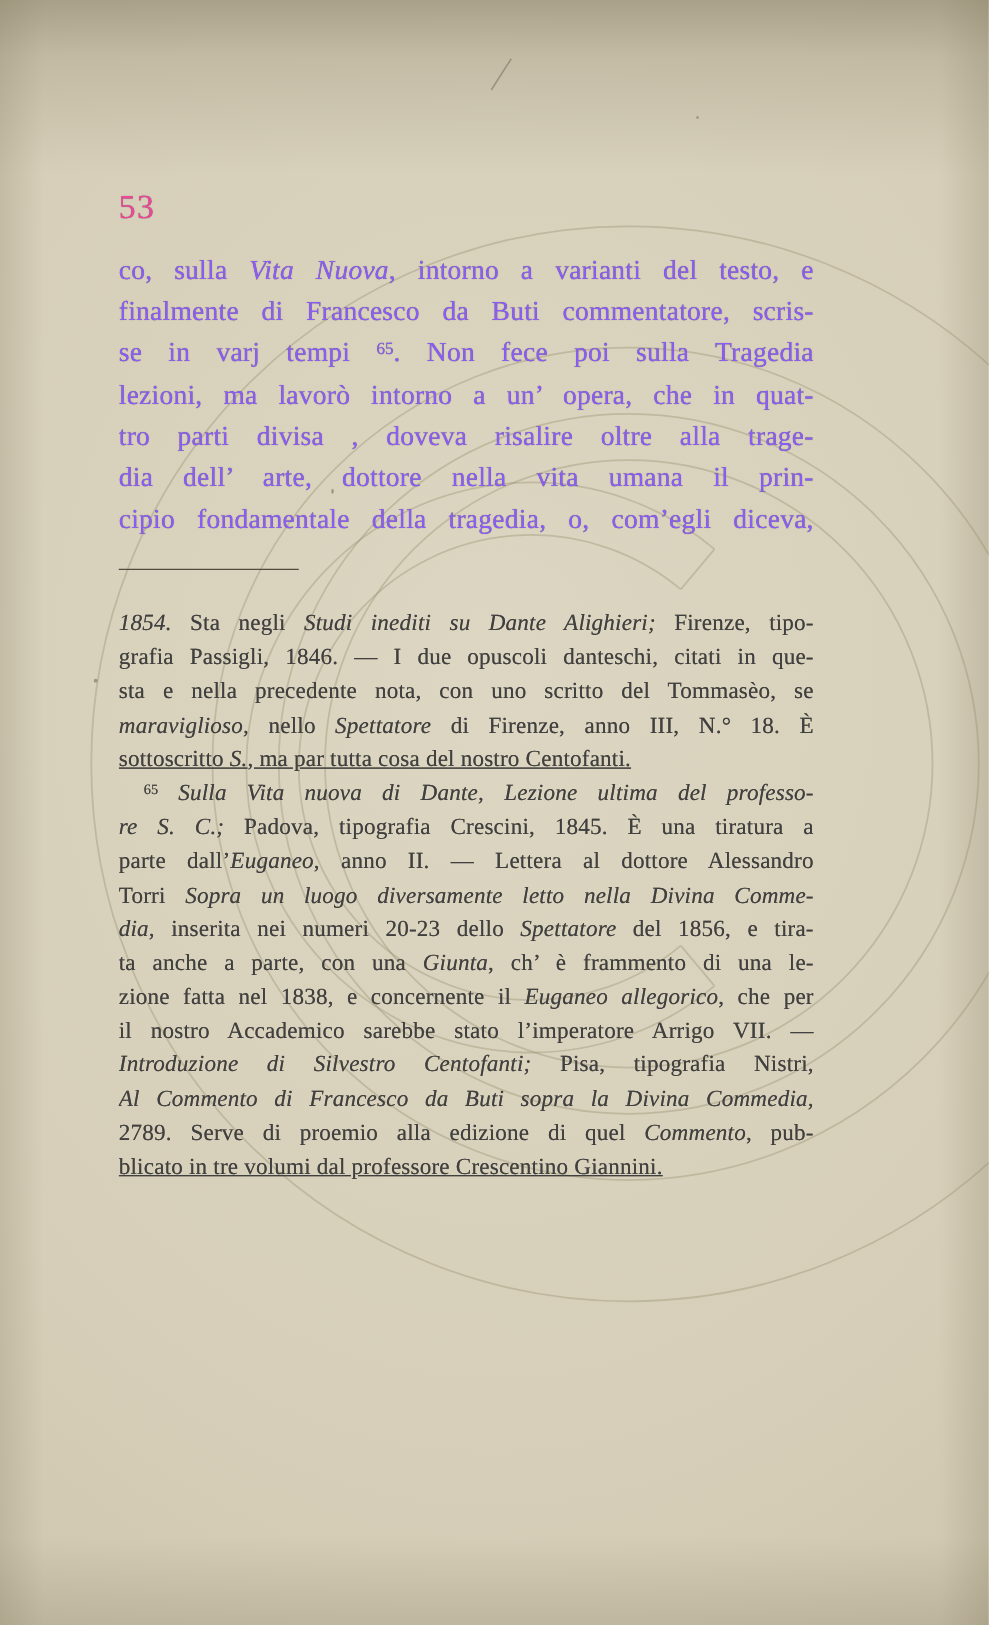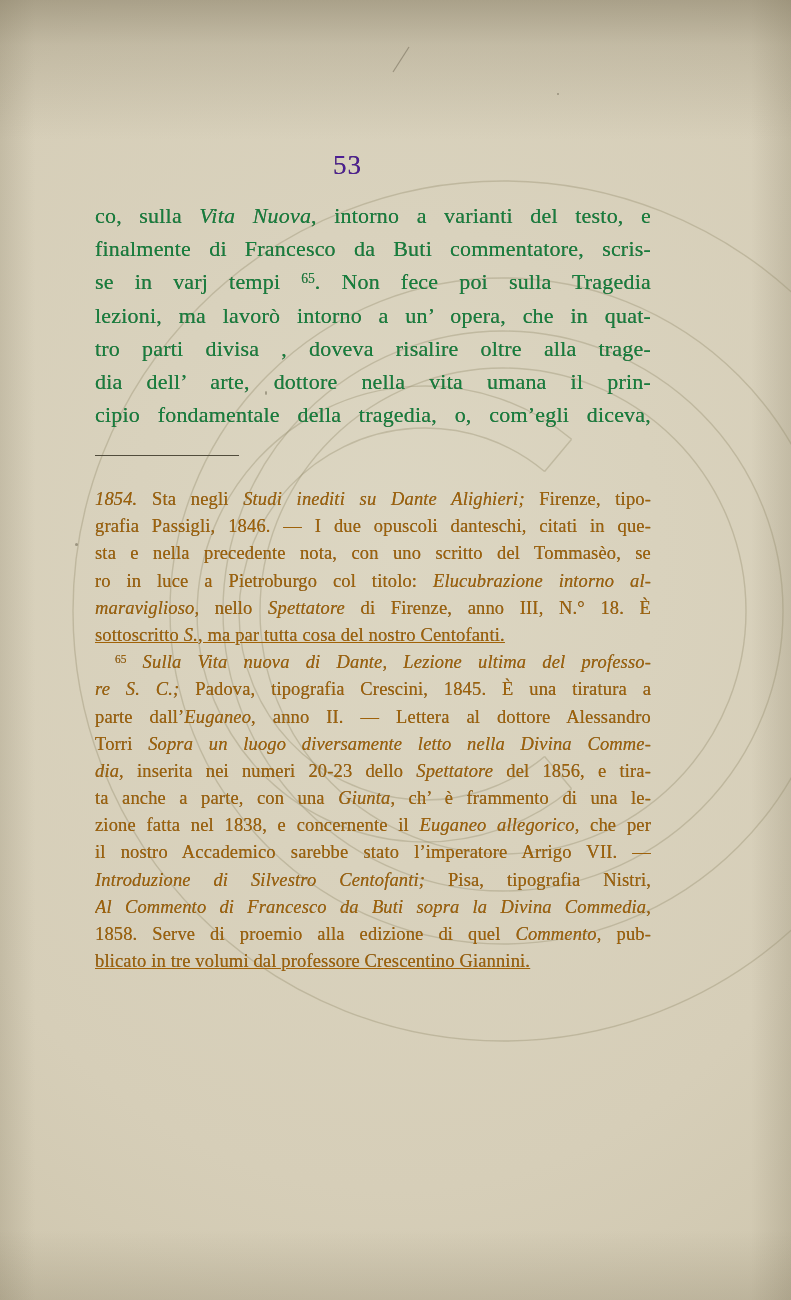--- a/index.html
+++ b/index.html
@@ -8,37 +8,37 @@
     font-family:"Liberation Serif","DejaVu Serif",serif;
     background:
       linear-gradient(180deg, rgba(125,115,90,0.50) 0px, rgba(125,115,90,0.22) 45px, rgba(125,115,90,0) 140px),
       linear-gradient(0deg, rgba(120,110,85,0.22) 0px, rgba(120,110,85,0) 70px),
       linear-gradient(90deg, rgba(120,110,85,0.20) 0px, rgba(120,110,85,0) 35px),
       linear-gradient(270deg, rgba(120,110,85,0.22) 0px, rgba(120,110,85,0) 40px),
       radial-gradient(ellipse 120% 90% at 50% 42%, #dcd6c2 0%, #d6ceb8 55%, #c8bfa5 100%);
   }
   .emboss{position:absolute;left:0;top:0;pointer-events:none;}
   .page-number{
-    position:absolute;top:150px;left:95px;width:505px;text-align:center;
-    font-size:27px;color:#4c1d95;letter-spacing:1px;
+    position:absolute;top:150px;left:95px;width:505px;text-align:left;
+    font-size:27px;color:#ec4899;letter-spacing:1px;
     text-shadow:0 0 0.6px rgba(62,58,48,0.8);
   }
   .main-text{
     position:absolute;left:95px;top:199px;width:556px;
-    font-size:22px;color:#15803d;letter-spacing:0.2px;
+    font-size:22px;color:#8b5cf6;letter-spacing:0.2px;
     text-shadow:0 0 0.6px rgba(62,58,48,0.75);
   }
   .main-text .line{height:33.2px;line-height:33.2px;white-space:normal;}
   .footnote-separator{
     position:absolute;left:95px;top:455px;width:144px;height:0;
     border-top:1.8px solid #514c3c;
   }
   .footnote{
     position:absolute;left:95px;top:486px;width:556px;
-    font-size:18.5px;color:#a16207;letter-spacing:0.15px;
+    font-size:18.5px;color:#404040;letter-spacing:0.15px;
     text-shadow:0 0 0.5px rgba(64,60,50,0.7);
   }
   .footnote .line{height:27.2px;line-height:27.2px;}
   .line{text-align:justify;text-align-last:justify;overflow:hidden;}
   .line.short{text-align:left;text-align-last:left;text-decoration:underline;}
   .line.indent{text-indent:20px;}
   .i{font-style:italic;}
   .sup{font-size:0.62em;position:relative;top:-0.45em;letter-spacing:0;}
   .speck{position:absolute;background:#6b6450;border-radius:50%;opacity:0.55;}
 </style>
@@ -74,28 +74,27 @@
     <div class="line"><span>dia dell’ arte, dottore nella vita umana il prin-</span></div>
     <div class="line"><span>cipio fondamentale della tragedia, o, com’egli diceva,</span></div>
   </div>
 
 <div class="footnote-separator"></div>
 
 <div class="footnote">
     <div class="line"><span class="i">1854.</span><span> Sta negli </span><span class="i">Studi inediti su Dante Alighieri;</span><span> Firenze, tipo-</span></div>
     <div class="line"><span>grafia Passigli, 1846. — I due opuscoli danteschi, citati in que-</span></div>
     <div class="line"><span>sta e nella precedente nota, con uno scritto del Tommasèo, se</span></div>
-    <div class="line"><span>ro in luce a Pietroburgo col titolo: </span><span class="i">Elucubrazione intorno al-</span></div>
     <div class="line"><span class="i">maraviglioso,</span><span> nello </span><span class="i">Spettatore</span><span> di Firenze, anno III, N.° 18. È</span></div>
     <div class="line short"><span>sottoscritto </span><span class="i">S.</span><span>, ma par tutta cosa del nostro Centofanti.</span></div>
     <div class="line indent"><span class="sup">65</span><span> </span><span class="i">Sulla Vita nuova di Dante, Lezione ultima del professo-</span></div>
     <div class="line"><span class="i">re S. C.;</span><span> Padova, tipografia Crescini, 1845. È una tiratura a</span></div>
     <div class="line"><span>parte dall’</span><span class="i">Euganeo</span><span>, anno II. — Lettera al dottore Alessandro</span></div>
     <div class="line"><span>Torri </span><span class="i">Sopra un luogo diversamente letto nella Divina Comme-</span></div>
     <div class="line"><span class="i">dia,</span><span> inserita nei numeri 20-23 dello </span><span class="i">Spettatore</span><span> del 1856, e tira-</span></div>
     <div class="line"><span>ta anche a parte, con una </span><span class="i">Giunta</span><span>, ch’ è frammento di una le-</span></div>
     <div class="line"><span>zione fatta nel 1838, e concernente il </span><span class="i">Euganeo allegorico</span><span>, che per</span></div>
     <div class="line"><span>il nostro Accademico sarebbe stato l’imperatore Arrigo VII. —</span></div>
     <div class="line"><span class="i">Introduzione di Silvestro Centofanti;</span><span> Pisa, tipografia Nistri,</span></div>
     <div class="line"><span class="i">Al Commento di Francesco da Buti sopra la Divina Commedia,</span></div>
-    <div class="line"><span>1858. Serve di proemio alla edizione di quel </span><span class="i">Commento</span><span>, pub-</span></div>
+    <div class="line"><span>2789. Serve di proemio alla edizione di quel </span><span class="i">Commento</span><span>, pub-</span></div>
     <div class="line short"><span>blicato in tre volumi dal professore Crescentino Giannini.</span></div>
   </div>
 
 </body></html>

